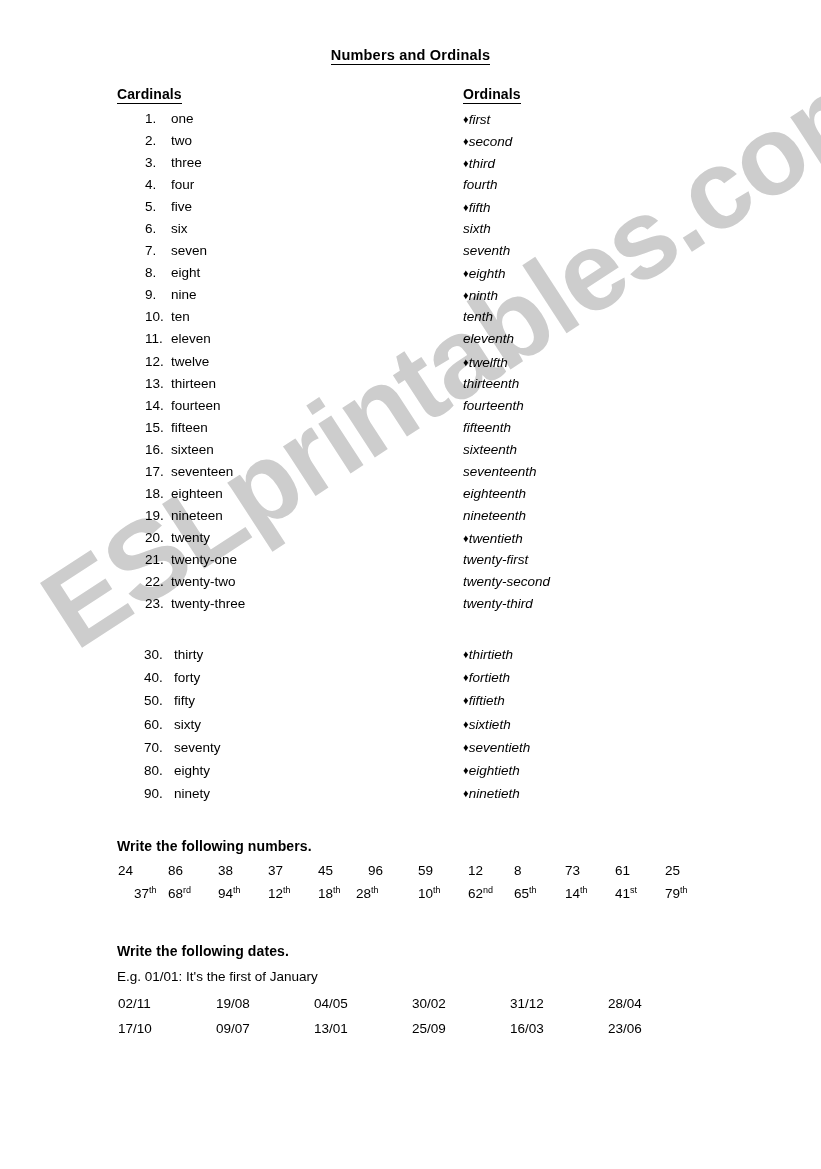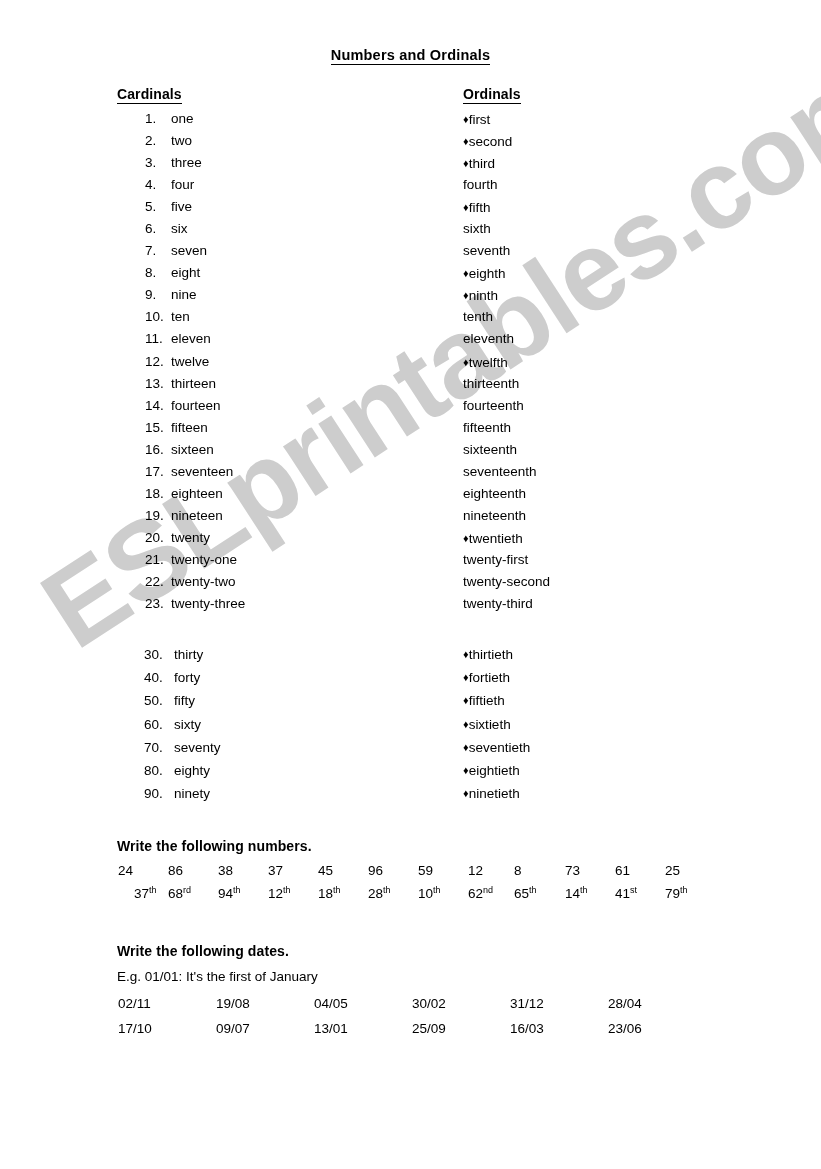--- a/index.html
+++ b/index.html
@@ -95,20 +95,21 @@
     white-space: nowrap;
   }
   .card-num {
     display: inline-block;
     width: 26px;
   }
   .ord-cell {
     position: absolute;
     left: 463px;
     white-space: nowrap;
+    font-style: italic;
   }
   .bullet {
     font-size: 11px;
     vertical-align: 1px;
   }
 
   
   #list-tens {
     position: absolute;
     left: 0;
@@ -336,21 +337,21 @@
         <span class="cell" style="left: 565px;">73</span>
         <span class="cell" style="left: 615px;">61</span>
         <span class="cell" style="left: 665px;">25</span>
       </div>
     <div class="numrow" id="numrow-ord">
         <span class="cell" style="left: 134px;"><span>37</span><sup>th</sup></span>
         <span class="cell" style="left: 168px;"><span>68</span><sup>rd</sup></span>
         <span class="cell" style="left: 218px;"><span>94</span><sup>th</sup></span>
         <span class="cell" style="left: 268px;"><span>12</span><sup>th</sup></span>
         <span class="cell" style="left: 318px;"><span>18</span><sup>th</sup></span>
-        <span class="cell" style="left: 368px;"><span>28</span><sup>th</sup></span>
+        <span class="cell" style="left: 356px;"><span>28</span><sup>th</sup></span>
         <span class="cell" style="left: 418px;"><span>10</span><sup>th</sup></span>
         <span class="cell" style="left: 468px;"><span>62</span><sup>nd</sup></span>
         <span class="cell" style="left: 514px;"><span>65</span><sup>th</sup></span>
         <span class="cell" style="left: 565px;"><span>14</span><sup>th</sup></span>
         <span class="cell" style="left: 615px;"><span>41</span><sup>st</sup></span>
         <span class="cell" style="left: 665px;"><span>79</span><sup>th</sup></span>
       </div>
 
     <div class="ex-title" id="ex2-title">Write the following dates.</div>
 

